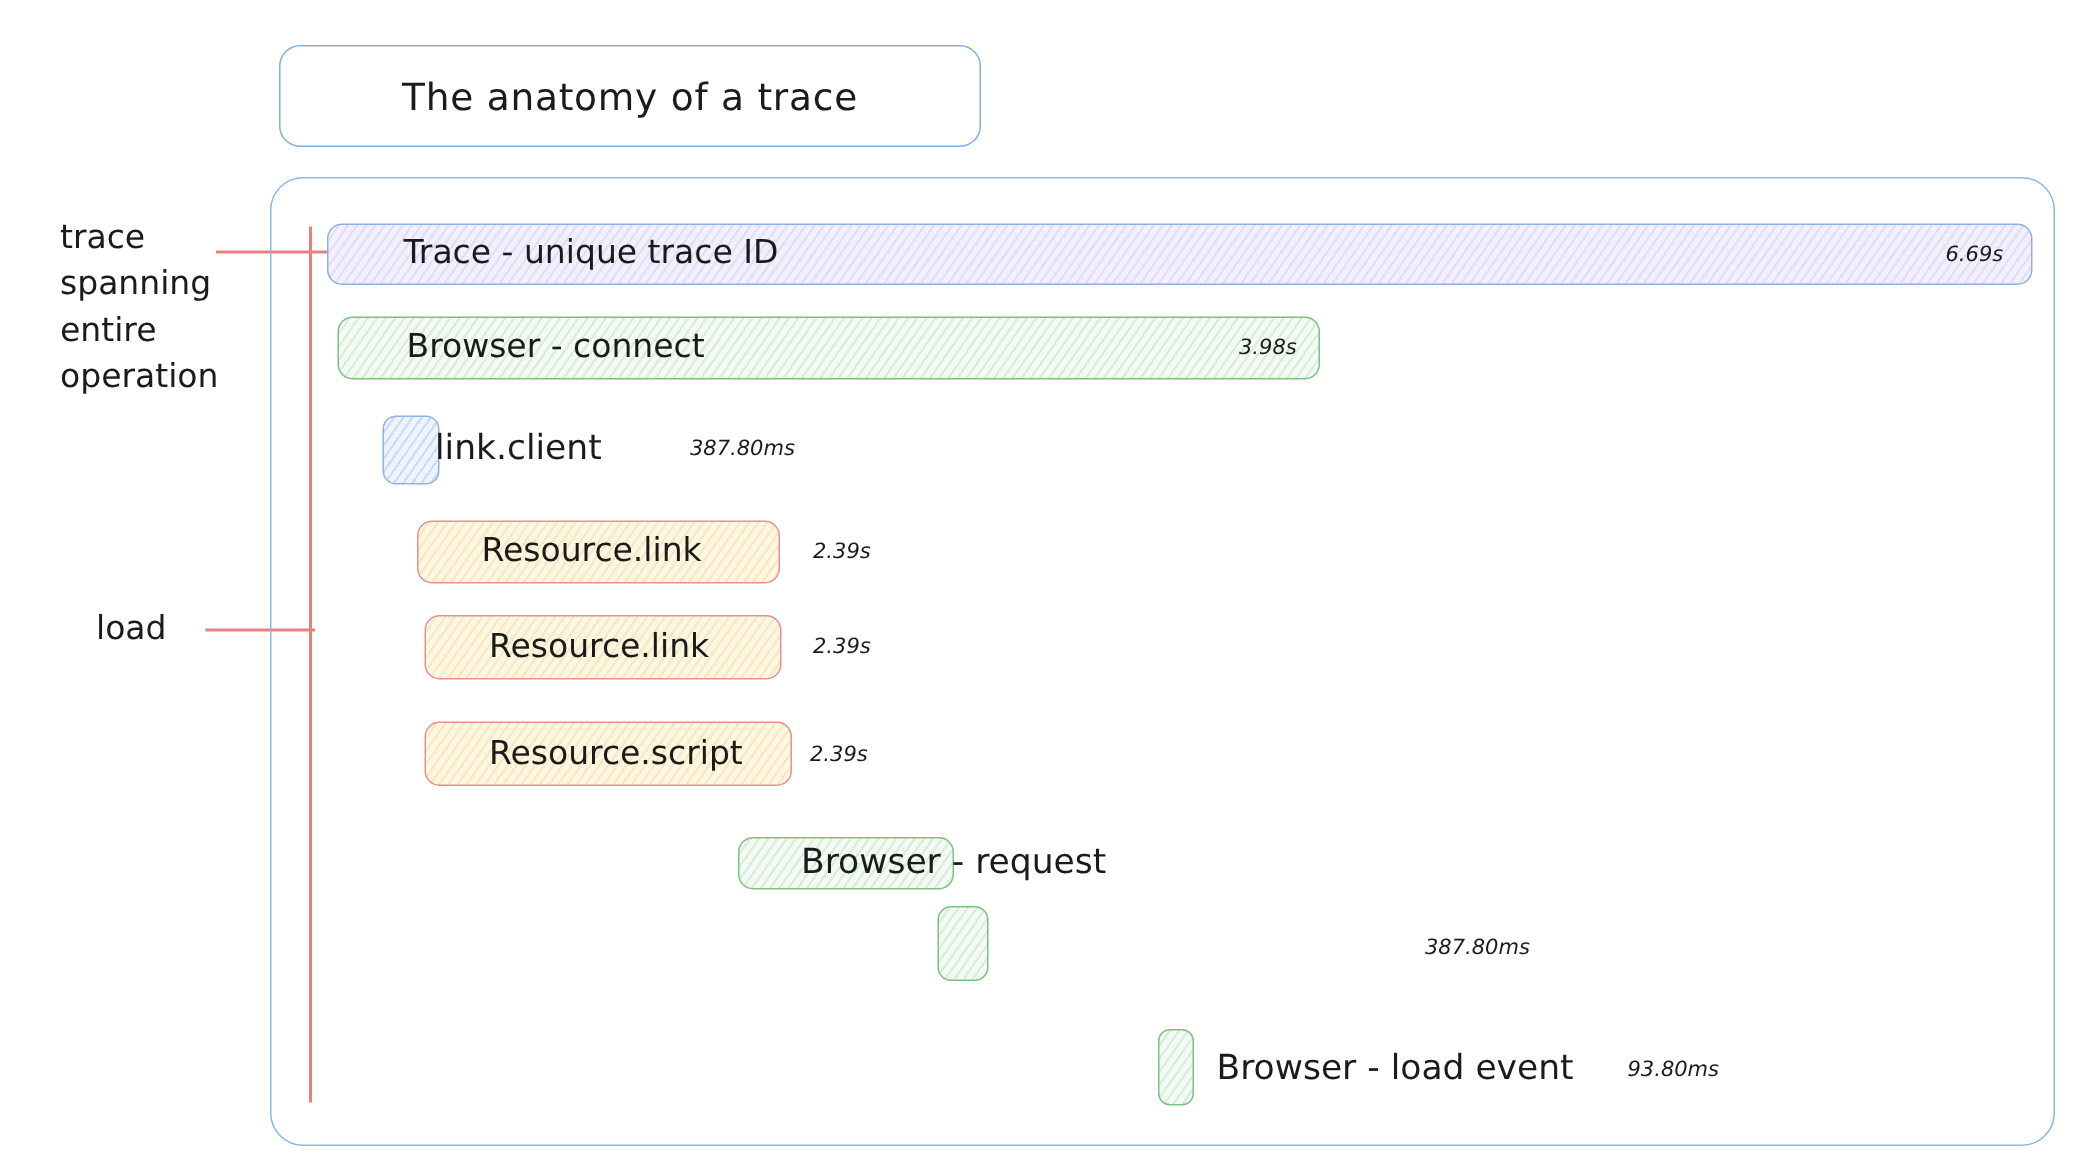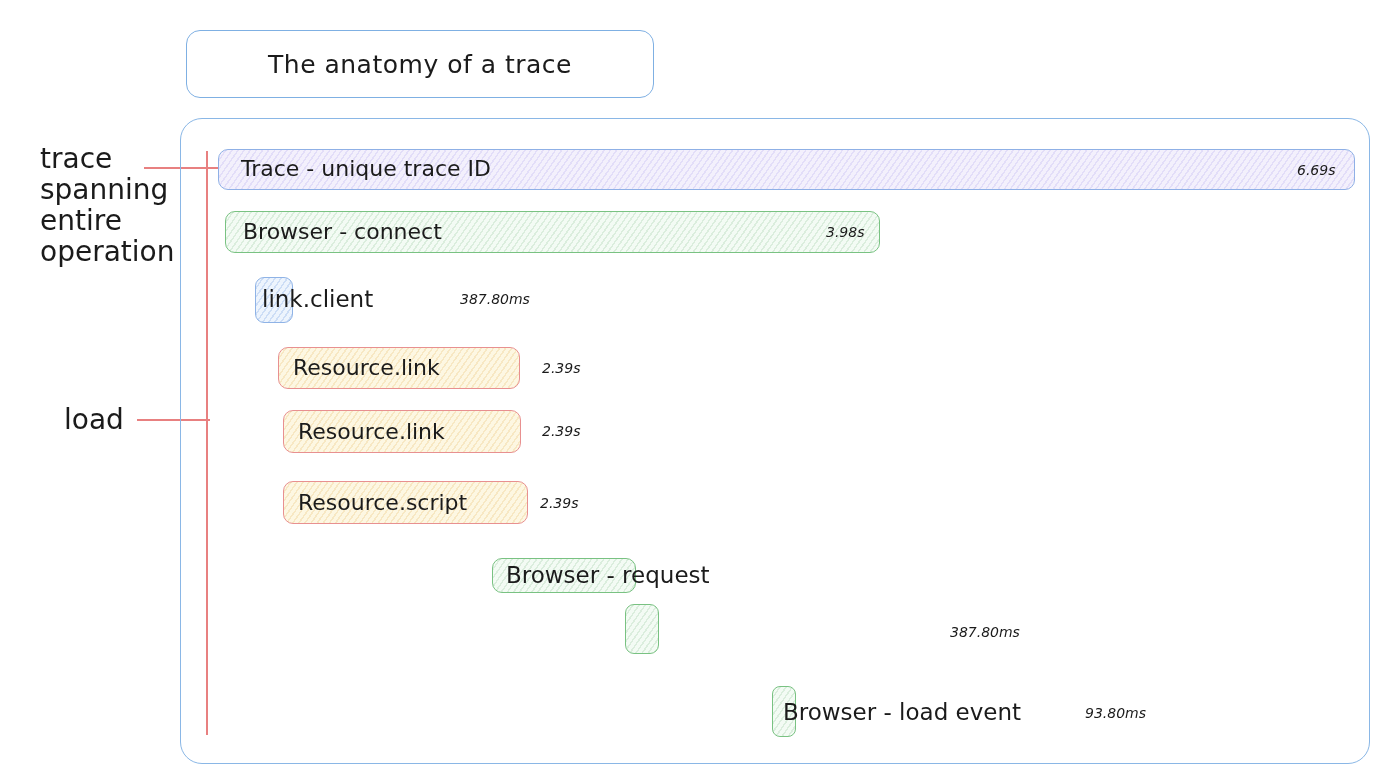--- a/index.html
+++ b/index.html
@@ -33,21 +33,21 @@
     border-color:#79c282;
   }
   .fill-blue{
     background:repeating-linear-gradient(125deg,rgba(90,140,220,0.22) 0 1.5px,transparent 1.5px 5px),#edf4fd;
     border-color:#8fb3e6;
   }
   .fill-yellow{
     background:repeating-linear-gradient(125deg,rgba(225,170,70,0.20) 0 1.5px,transparent 1.5px 5px),#fdf7e2;
     border-color:#e89090;
   }
-  .lbl{position:absolute;font-size:22px;line-height:26px;white-space:nowrap;}
+  .lbl{position:absolute;font-size:22px;line-height:26px;white-space:nowrap;margin-left:28px;}
   .lbl-sm{font-size:23px;}
   .dur{position:absolute;font-size:14px;line-height:17px;white-space:nowrap;font-style:italic;}
   
   .s1-box{left:218px;top:149px;width:1137px;height:41px;}
   .s1-lbl{left:241px;top:156px;}
   .s1-dur{left:1297px;top:162px;}
   .s2-box{left:225px;top:211px;width:655px;height:42px;}
   .s2-lbl{left:243px;top:219px;}
   .s2-dur{left:826px;top:224px;}
   .s3-box{left:255px;top:277px;width:38px;height:46px;border-radius:9px;}
@@ -65,21 +65,21 @@
   .s7-box{left:492px;top:558px;width:144px;height:35px;}
   .s7-lbl{left:506px;top:562px;}
   .s8-box{left:625px;top:604px;width:34px;height:50px;border-radius:9px;}
   .s8-lbl{left:641px;top:617px;}
   .s8-dur{left:950px;top:624px;}
   .s9-box{left:772px;top:686px;width:24px;height:51px;border-radius:8px;}
   .s9-lbl{left:783px;top:699px;}
   .s9-dur{left:1085px;top:705px;}
   
   .ann-text{
-    position:absolute;font-size:28px;line-height:31px;white-space:pre-line;
+    position:absolute;font-size:22px;line-height:31px;white-space:pre-line;
   }
   .ann-trace{left:40px;top:143px;}
   .ann-spans{left:64px;top:404px;}
   .red-line{position:absolute;background:#e88080;}
   .red-v{left:206px;top:151px;width:2px;height:584px;}
   .red-h1{left:144px;top:167px;width:74px;height:2px;}
   .red-h2{left:137px;top:419px;width:73px;height:2px;}
 </style>
 </head>
 <body>

